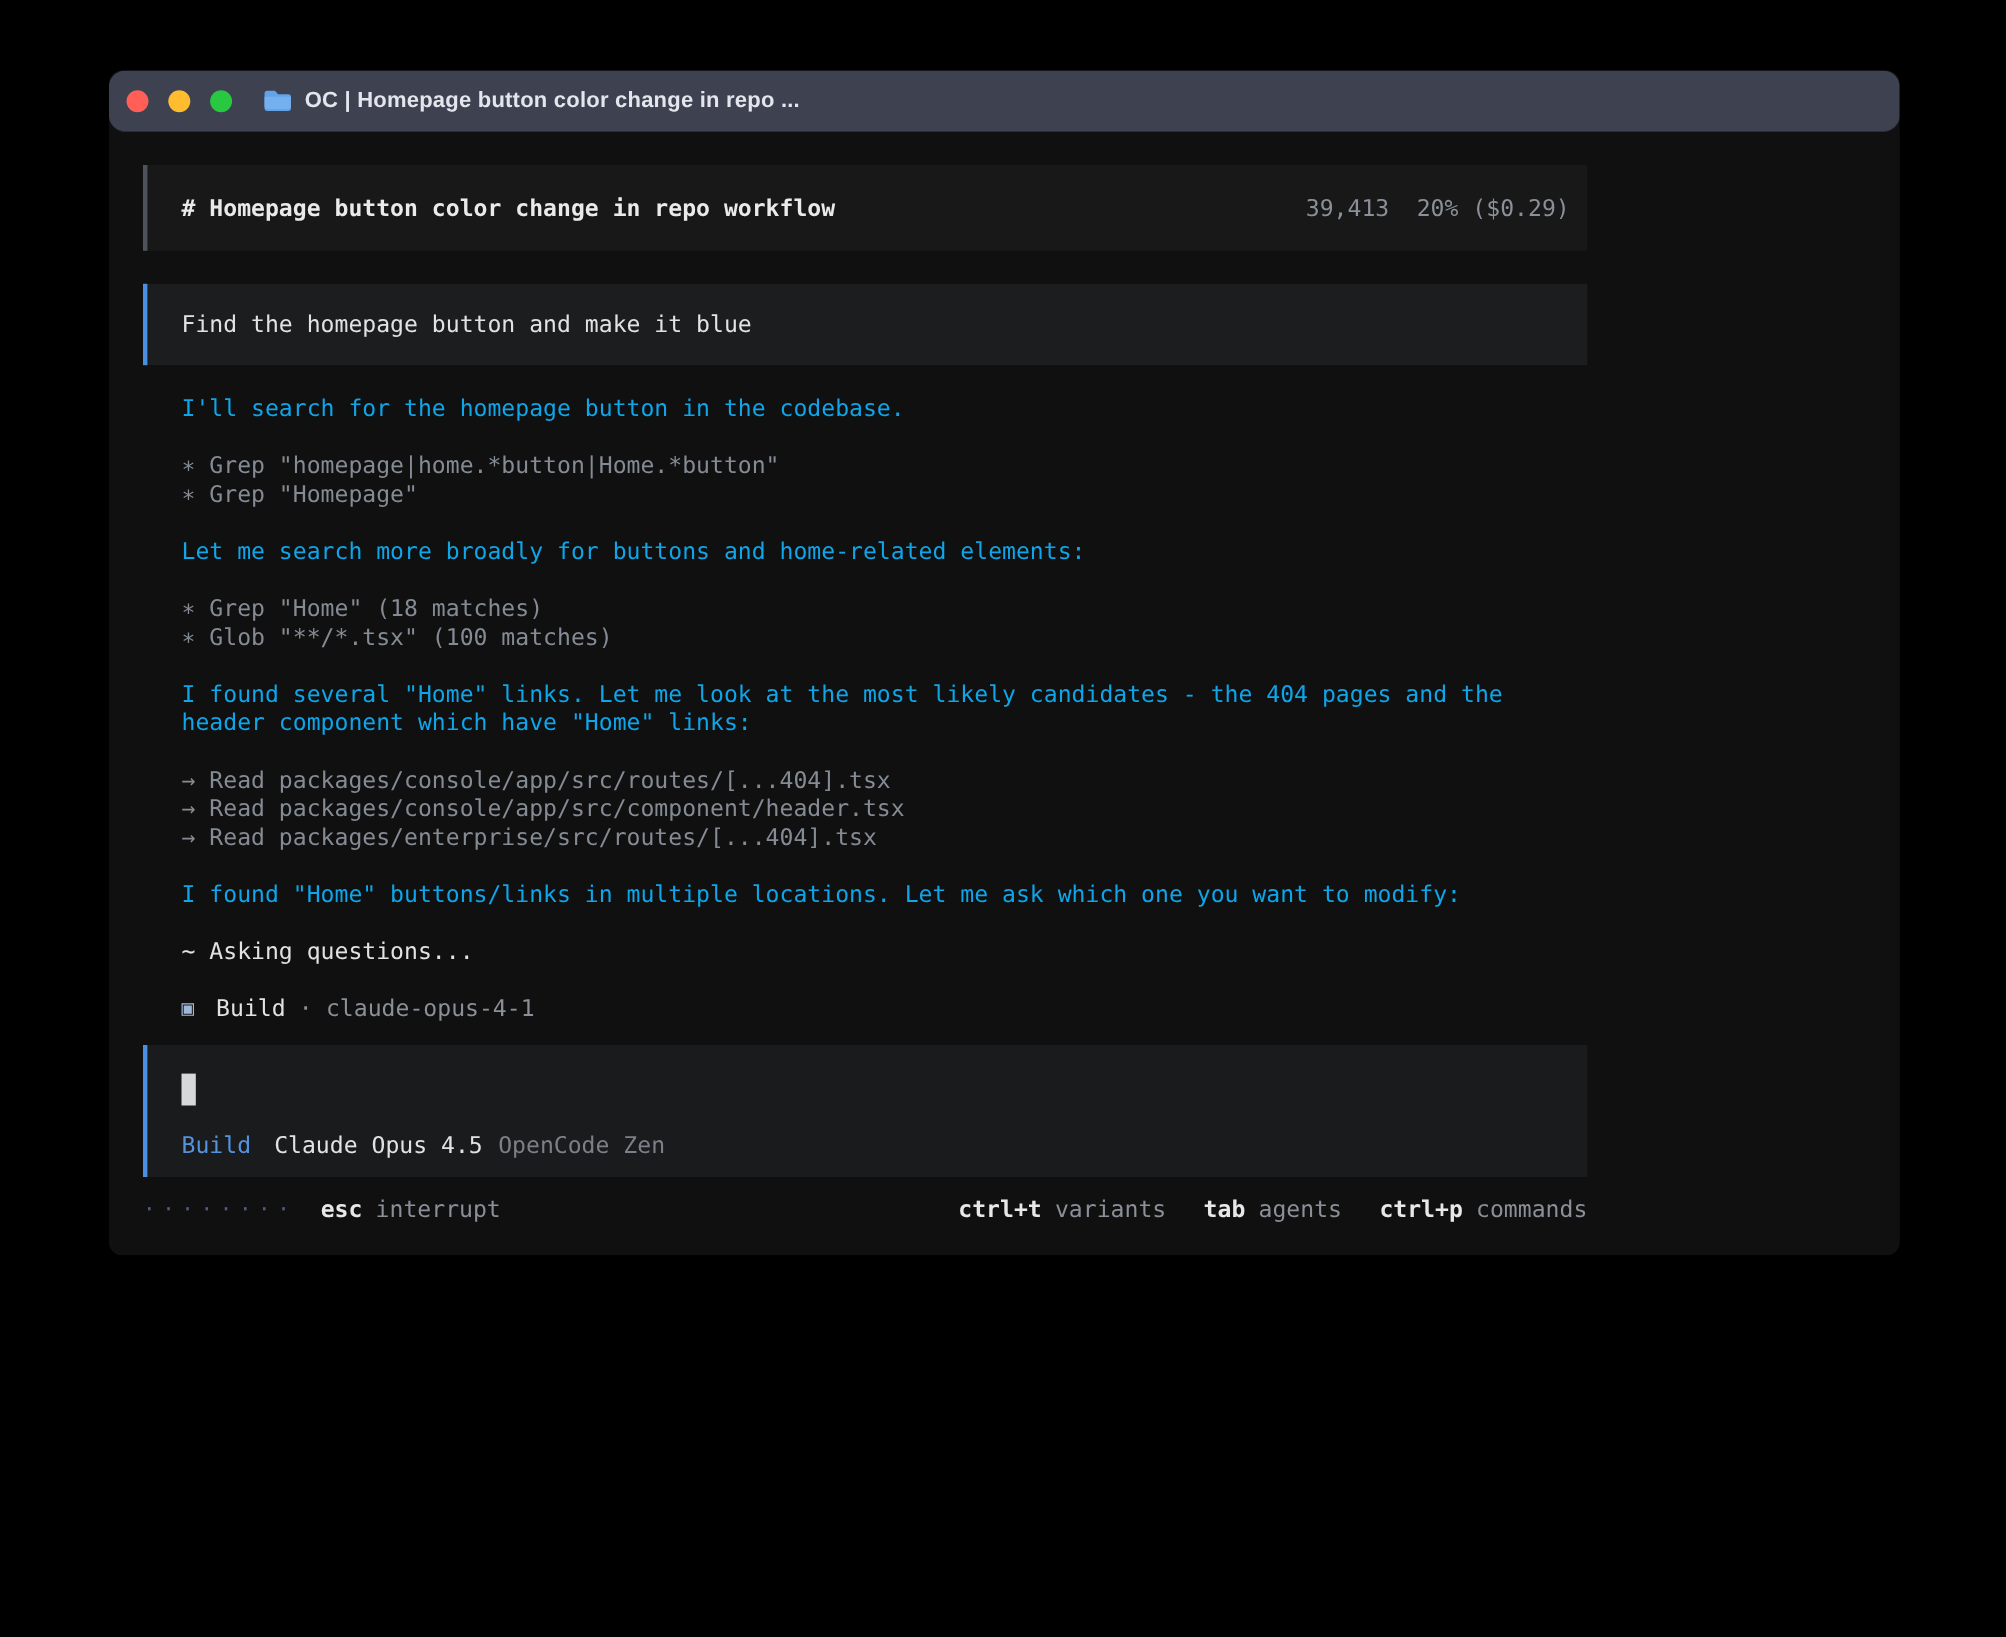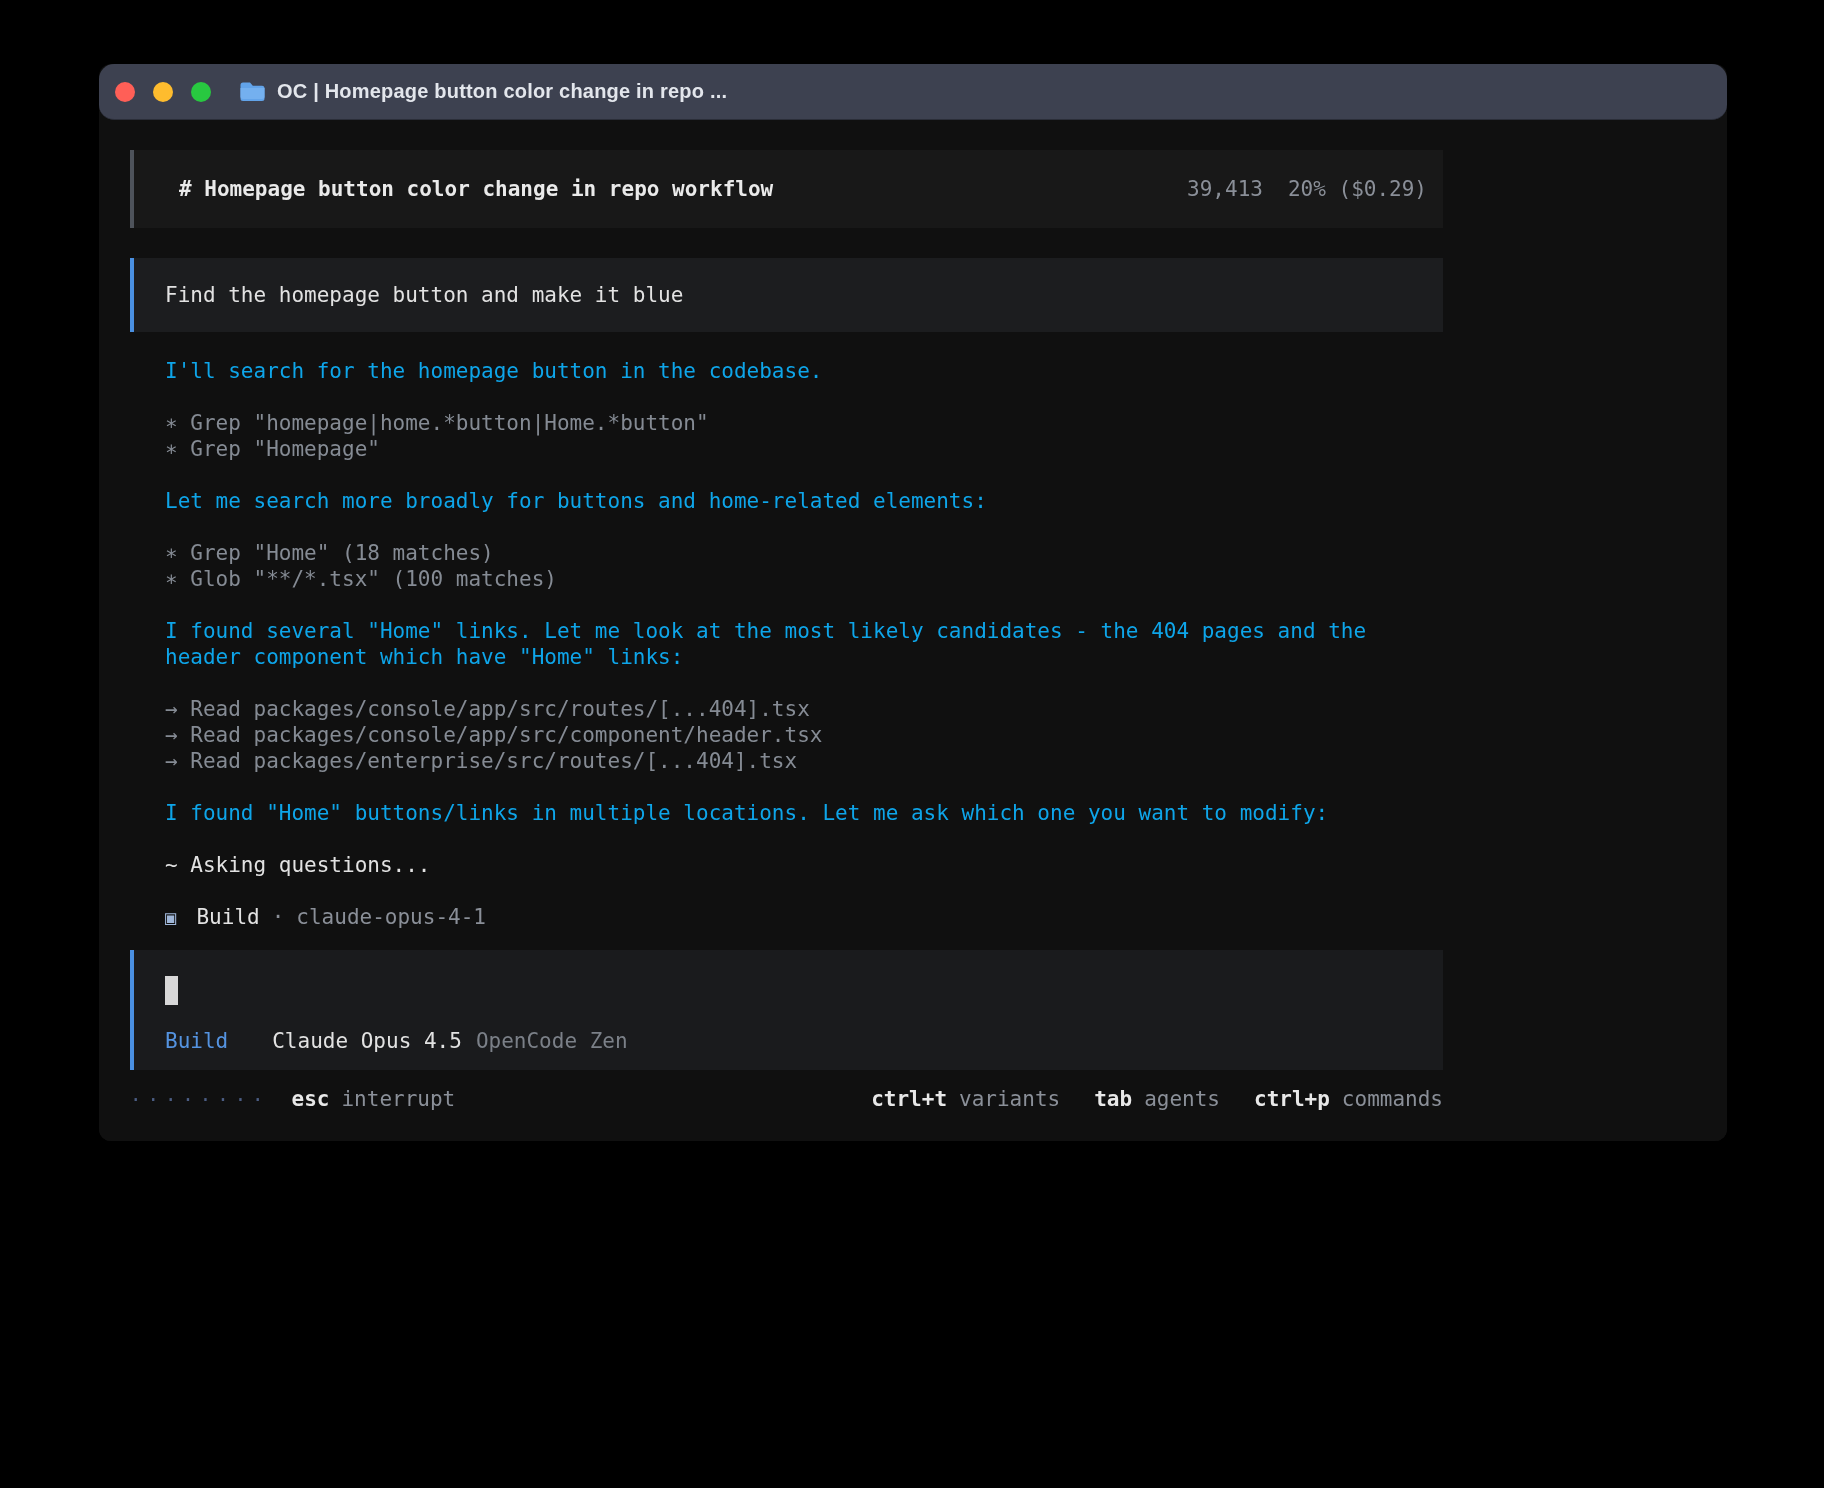--- a/index.html
+++ b/index.html
@@ -28,21 +28,21 @@
 
   .terminal {
     position: relative; height: calc(100% - 56px); background: #101010;
     padding: 30px 0 0 31px; font-size: 21px; line-height: 26px; color: #e2e2e2;
   }
 
   .box { width: 1313px; border-left: 4px solid; }
   .session-header {
     height: 78px; background: #181818; border-left-color: #4e535b;
     display: flex; align-items: center; justify-content: space-between;
-    padding: 0 16px 0 45px; margin-bottom: 30px;
+    padding: 0 16px 0 31px; margin-bottom: 30px;
   }
   .session-title { font-weight: bold; color: #eaeaea; }
   .session-stats { color: #8a8f98; display: flex; gap: 25px; }
 
   .msg-user {
     height: 74px; background: #1c1d1f; border-left-color: #4a90e2;
     display: flex; align-items: center; padding: 0 32px 0 31px; margin-bottom: 2px;
   }
 
   .transcript { margin-left: 35px; width: 1240px; }
@@ -56,21 +56,21 @@
   .agent-sep { color: #8a8f98; margin: 0 12px; }
   .agent-model { color: #8a8f98; }
 
   .input-box {
     margin-top: 20px; height: 120px; background: #1a1b1d; border-left-color: #4a90e2;
     padding: 26px 16px 0 31px;
   }
   .cursor-block { width: 13px; height: 29px; background: #d8d8d8; }
   .input-meta { margin-top: 23px; display: flex; align-items: center; }
   .input-mode { color: #5493e0; }
-  .input-model { color: #e2e2e2; margin-left: 44px; }
+  .input-model { color: #e2e2e2; margin-left: 21px; }
   .input-provider { color: #7b8088; margin-left: 14px; }
 
   .statusbar {
     margin-top: 16px; width: 1313px; display: flex; align-items: center;
     justify-content: space-between;
   }
   .statusbar-left { display: flex; align-items: center; }
   .throbber { color: #4c5e85; letter-spacing: 6px; margin-right: 22px; font-size: 19px; }
   .key { color: #e8e8e8; font-weight: bold; }
   .hint-label { color: #8a8f98; margin-left: 12px; }

